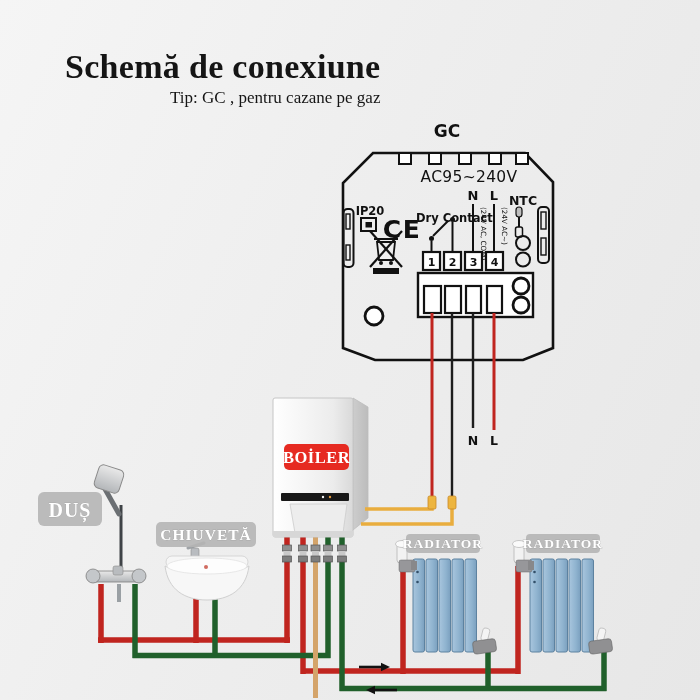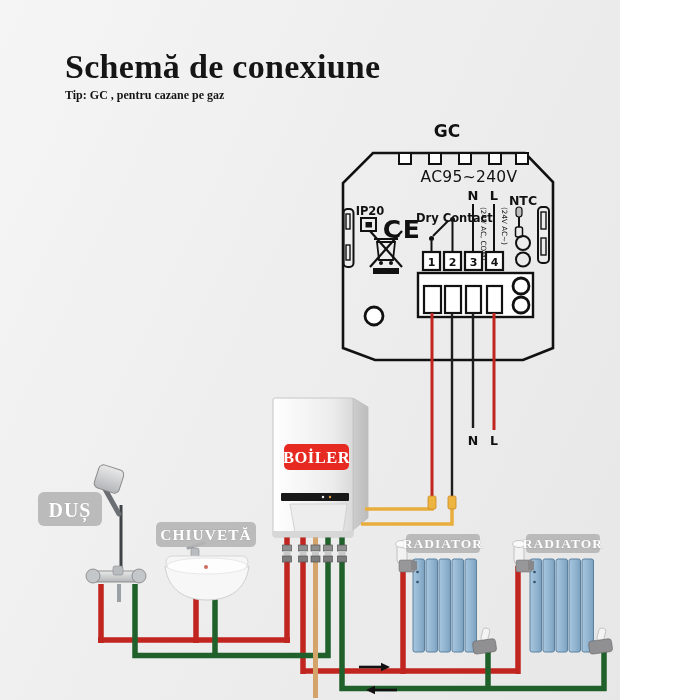--- a/index.html
+++ b/index.html
@@ -1,28 +1,29 @@
 <!DOCTYPE html>
 <html style="--pipe_hot: #c0251f; --pipe_return: #20602b; --pipe_gas: #d4a46a; --wire_live: #c0251f; --wire_neutral: #1d1d1d; --wire_dry_contact: #e9ad3e; --boiler_badge: #e62a21; --label_badge: #b5b5b5; --radiator_blue: #8fb3cf; --diagram_ink: #111111;"><head>
 <meta charset="utf-8">
 <style>
   html,body{margin:0;padding:0;background:#fff;}
   .stage{
-    position:relative;width:620px;height:700px;overflow:hidden;
+    position:relative;width:700px;height:700px;overflow:hidden;
     background:linear-gradient(115deg,#f5f5f5 0%,#eeeeee 45%,#e7e7e7 100%);
     font-family:"DejaVu Sans",sans-serif;
+    text-align:right;
   }
   .header{position:absolute;left:65px;top:48px;color:#151515;}
   .header h1{
     margin:0;font-family:"Liberation Serif",serif;font-weight:700;
     font-size:34px;letter-spacing:.3px;line-height:1.1;
   }
   .header .subtitle{
-    margin-top:3px;font-family:"Liberation Serif",serif;font-weight:700;
-    font-size:12px;
+    margin-top:3px;font-family:"Liberation Serif",serif;font-weight:400;
+    font-size:17px;
   }
   svg{position:absolute;inset:0;}
   svg text{font-family:"DejaVu Sans",sans-serif;fill:#111;}
   .ink{fill:none;stroke:#111;}
   .pipe-hot{fill:none;stroke:var(--pipe_hot,#c0251f);stroke-width:5.5;}
   .pipe-return{fill:none;stroke:var(--pipe_return,#20602b);stroke-width:5.5;}
   .pipe-gas{fill:none;stroke:var(--pipe_gas,#d4a46a);stroke-width:5;}
   .wire-live{fill:none;stroke:var(--wire_live,#c0251f);stroke-width:3;}
   .wire-neutral{fill:none;stroke:var(--wire_neutral,#1d1d1d);stroke-width:2.4;}
   .wire-dry{fill:none;stroke:var(--wire_dry_contact,#e9ad3e);stroke-width:3.5;}

